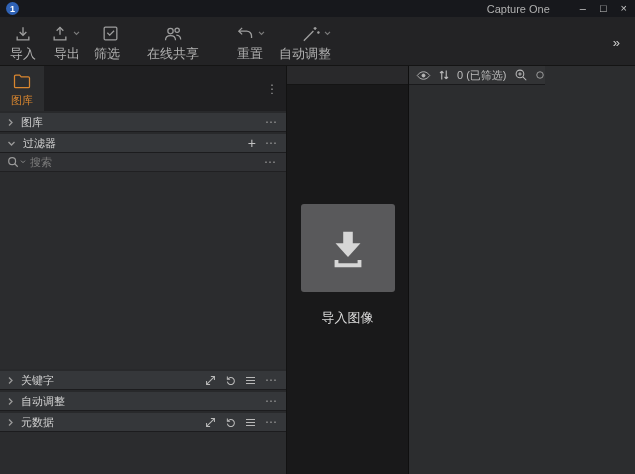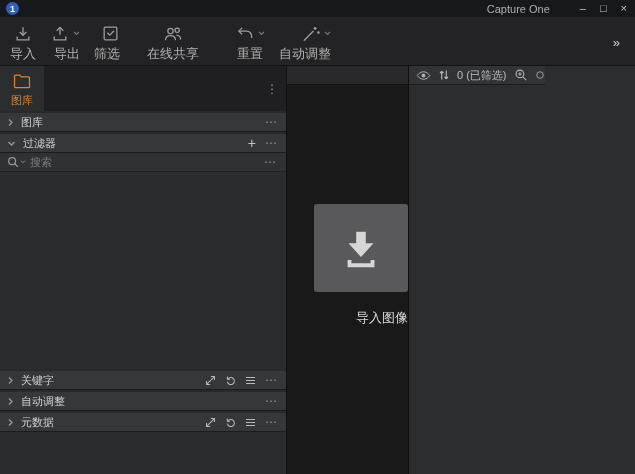--- a/index.html
+++ b/index.html
@@ -44,21 +44,21 @@
 
   .searchrow { height:19px; flex:0 0 19px; background:#303134; display:flex; align-items:center; padding:0 9px 0 7px; border-bottom:1px solid #202022; gap:4px; }
   .searchrow input { flex:1; background:transparent; border:none; outline:none; color:#c0c0c0; font-size:11px; font-family:"Liberation Sans",sans-serif; }
   .searchrow input::placeholder { color:#7d7d7d; }
   .filter-body { flex:1 1 auto; background:#2b2c2e; }
   .left-bottom { flex:0 0 42px; background:#2b2c2e; }
 
   
   .viewer { flex:1; background:#19191a; display:flex; flex-direction:column; border-right:1px solid #0f0f0f; }
   .viewer-header { height:19px; flex:0 0 19px; background:#29292b; border-bottom:1px solid #141414; }
-  .viewer-body { flex:1; display:flex; flex-direction:column; align-items:flex-end; justify-content:center; padding-bottom:28px; }
+  .viewer-body { flex:1; display:flex; flex-direction:column; align-items:center; justify-content:center; padding-bottom:28px; }
   .tile { width:94px; height:88px; background:#59595b; border-radius:3px; display:flex; align-items:center; justify-content:center; cursor:pointer; }
   .import-label { margin-top:17px; font-size:13px; color:#dadada; }
 
   
   .browser { width:226px; background:#2c2d2f; display:flex; flex-direction:row; }
   .browser-header { height:19px; flex:0 0 19px; background:#323335; border-bottom:1px solid #1a1a1c; display:flex; align-items:center; padding:0 0 0 7px; font-size:11px; color:#bcbcbc; gap:7px; }
   .browser-header .count { flex:1; text-align:center; white-space:nowrap; }
   .icon-btn { display:flex; align-items:center; color:#b9b9b9; }
   .edge-cut { width:10px; overflow:hidden; flex:0 0 10px; display:flex; }
   .browser-body { flex:1; }

